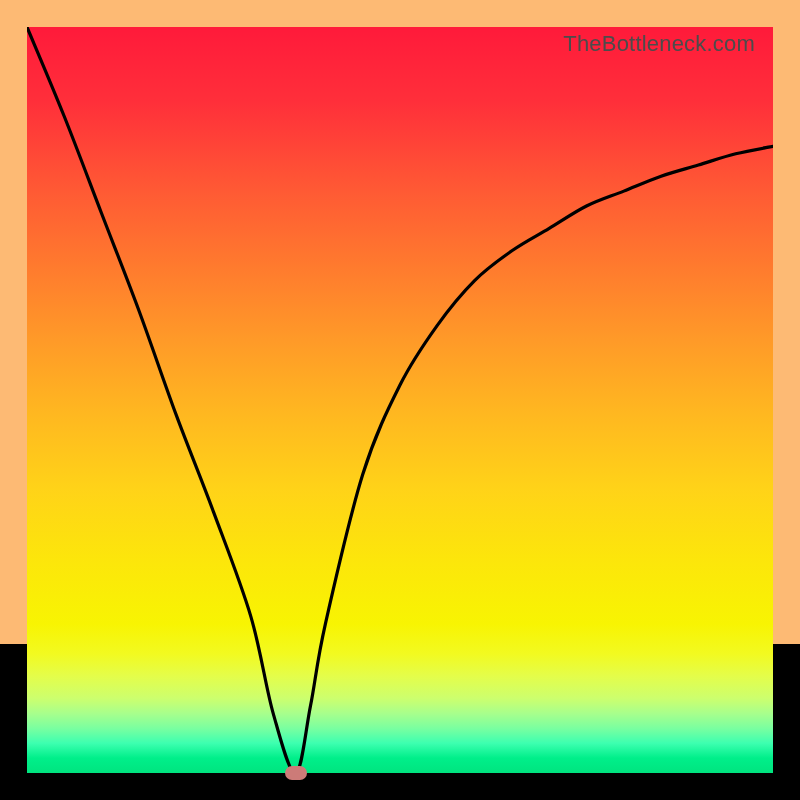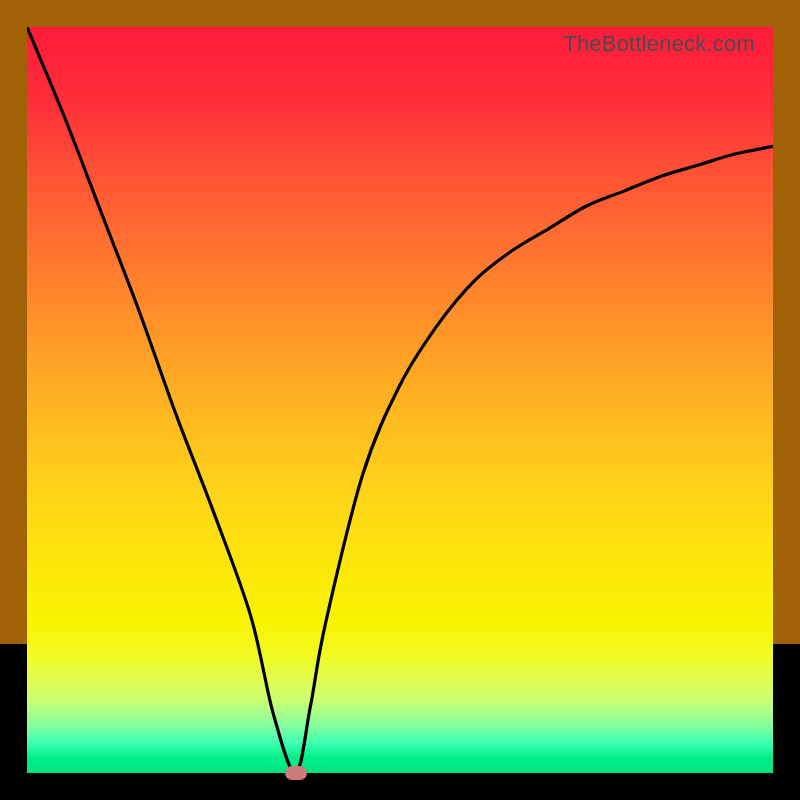--- a/index.html
+++ b/index.html
@@ -1,20 +1,20 @@
 <!DOCTYPE html>
 <html><head>
 <meta charset="utf-8">
 <style>
   * { margin: 0; padding: 0; box-sizing: border-box; }
   html, body { width: 800px; height: 800px; overflow: hidden; background: #000; }
   .frame {
     width: 800px;
     height: 644px;
-    background: #a16207;
+    background: #fdba74;
     position: relative;
   }
   .plot-area {
     position: absolute;
     left: 27px;
     top: 27px;
     width: 746px;
     height: 746px;
     background: linear-gradient(to bottom,
       #ff1a3a 0%,

